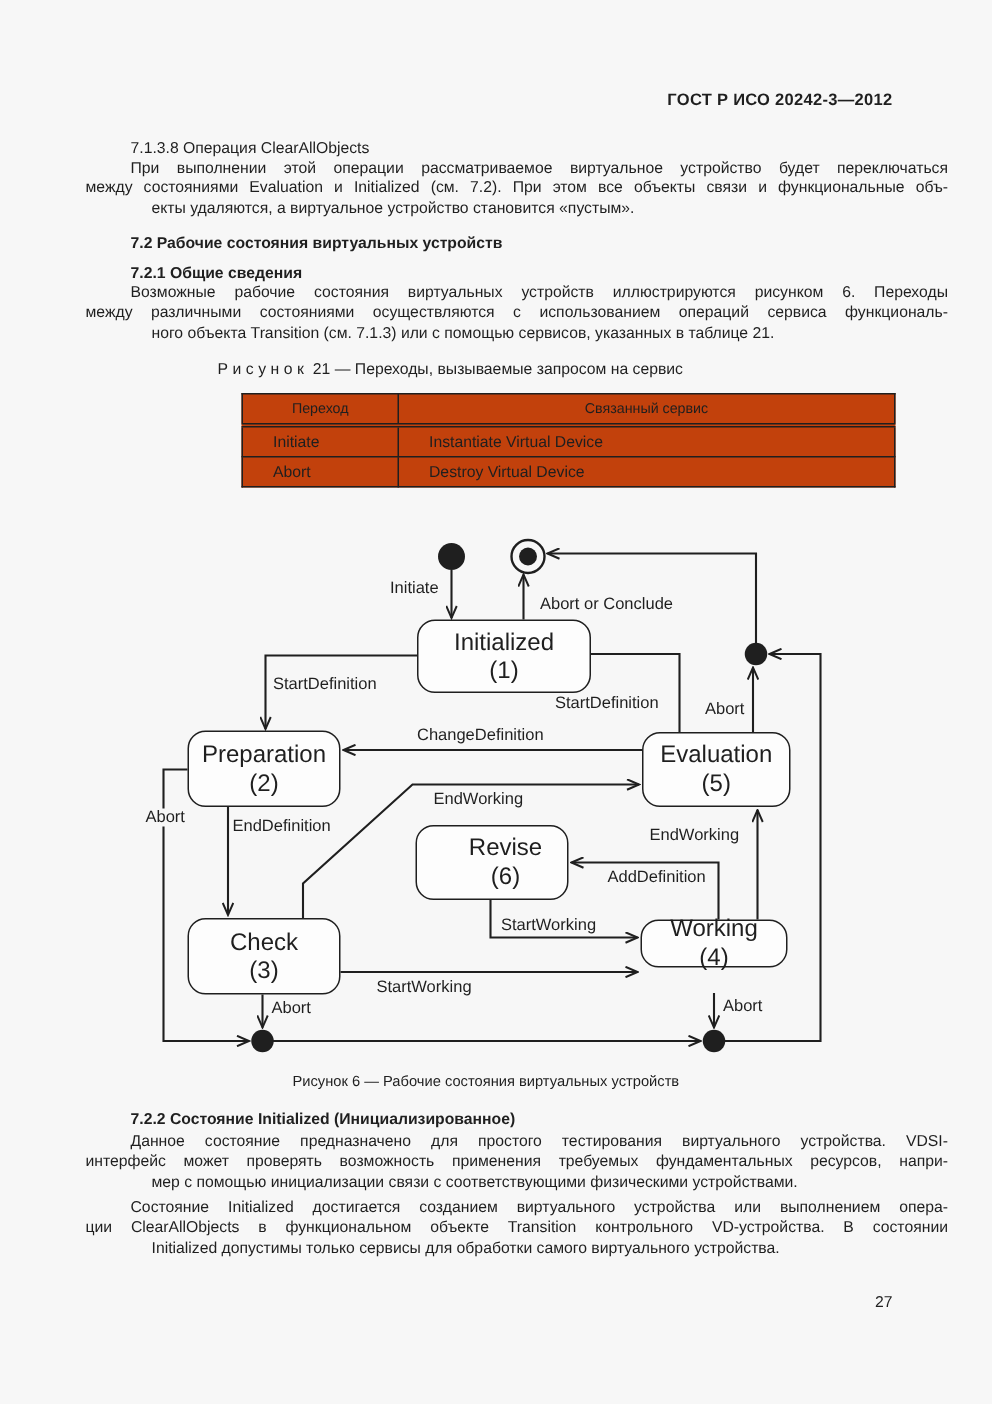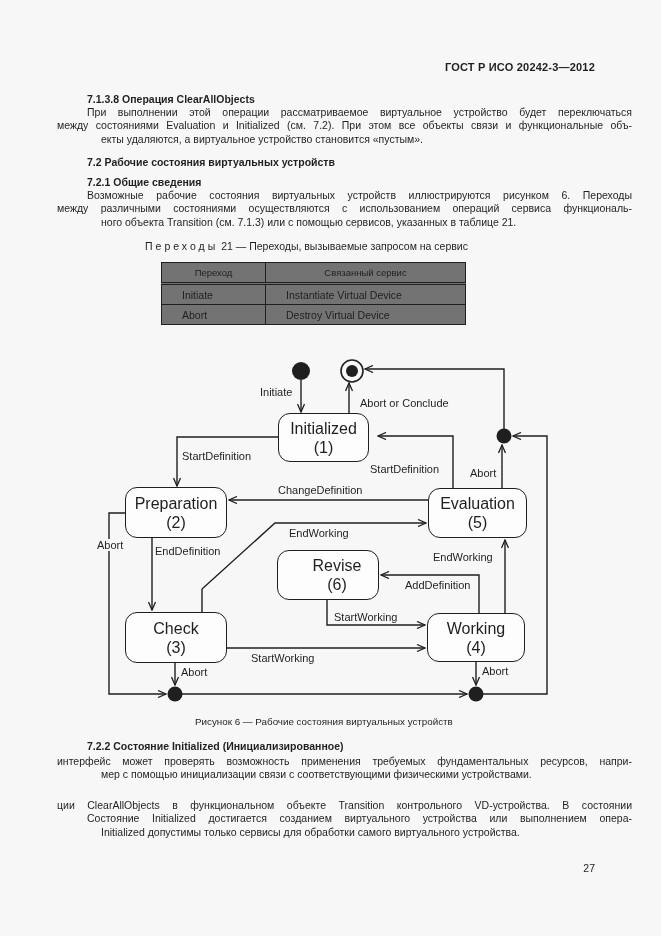--- a/index.html
+++ b/index.html
@@ -12,35 +12,35 @@
     overflow:hidden;
   }
   .page{position:absolute;left:12px;top:0;width:661px;height:936px;border-radius:24px;}
 
   .doc-header{
     position:absolute;top:61px;left:45px;width:538px;
     text-align:right;font-size:11px;font-weight:bold;letter-spacing:.2px;
   }
 
   .heading{position:absolute;left:75px;font-size:10.5px;font-weight:bold;white-space:nowrap;}
-  .heading.regular{font-weight:bold;}
+  .heading.regular{font-weight:normal;}
 
   .para{position:absolute;left:45px;width:575px;font-size:10.5px;line-height:13.4px;}
   .para .line{text-align:justify;text-align-last:justify;white-space:normal;}
   .para .line.first{padding-left:30px;}
   .para .line.last{text-align-last:left;margin-left:44px;}
 
   .tbl-caption{
     position:absolute;left:133px;top:240px;font-size:10.5px;white-space:nowrap;
   }
   .tbl-caption .spaced{letter-spacing:3px;}
 
   table.svc{
-    position:absolute;left:149px;top:262px;width:305px;
-    border-collapse:collapse;background:#737373;
+    position:absolute;left:149px;top:262px;width:436px;
+    border-collapse:collapse;background:#c2410c;
     font-size:10.5px;color:#1f1f1f;
   }
   table.svc th, table.svc td{border:1.4px solid #1f1f1f;}
   table.svc th{
     font-size:9.5px;font-weight:normal;text-align:center;
     padding:4px 2px;border-bottom:3px double #1f1f1f;
   }
   table.svc td{padding:3px 2px 3px 20px;height:13px;}
   table.svc col.c1{width:104px;}
 
@@ -83,21 +83,21 @@
   <div class="heading" style="top:156px;">7.2  Рабочие состояния виртуальных устройств</div>
   <div class="heading" style="top:176px;">7.2.1  Общие сведения</div>
 
   <div class="para" style="top:189px;">
     <div class="line first">Возможные рабочие состояния виртуальных устройств иллюстрируются рисунком 6. Переходы</div>
     <div class="line">между различными состояниями осуществляются с использованием операций сервиса функциональ-</div>
     <div class="line last">ного объекта Transition (см. 7.1.3) или с помощью сервисов, указанных в таблице 21.</div>
   </div>
 
   <div class="tbl-caption">
-    <span class="spaced">Переходы</span>
+    <span class="spaced">Рисунок</span>
     <span>21 — Переходы, вызываемые запросом на сервис</span>
   </div>
 
   <table class="svc">
     <colgroup>
         <col class="c1">
         <col>
       </colgroup>
     <thead>
       <tr>
@@ -146,41 +146,41 @@
     <g fill="#1f1f1f" stroke="none">
       <circle cx="289" cy="371" r="9"></circle>
       <circle cx="340" cy="371" r="6"></circle>
       <circle cx="492" cy="436" r="7.5"></circle>
       <circle cx="163" cy="694" r="7.5"></circle>
       <circle cx="464" cy="694" r="7.5"></circle>
     </g>
     <circle cx="340" cy="371" r="11" fill="none" stroke="#1f1f1f" stroke-width="1.6"></circle>
   </svg>
 
-  <div class="state" style="left:266px;top:413px;width:91px;height:49px;">
+  <div class="state" style="left:266px;top:413px;width:116px;height:49px;">
     <div>Initialized</div>
     <div>(1)</div>
   </div>
   <div class="state" style="left:113px;top:487px;width:102px;height:51px;">
     <div>Preparation</div>
     <div>(2)</div>
   </div>
   <div class="state" style="left:416px;top:488px;width:99px;height:50px;">
     <div>Evaluation</div>
     <div>(5)</div>
   </div>
   <div class="state" style="left:265px;top:550px;width:102px;height:50px;padding-left:18px;">
     <div>Revise</div>
     <div>(6)</div>
   </div>
   <div class="state" style="left:113px;top:612px;width:102px;height:51px;">
     <div>Check</div>
     <div>(3)</div>
   </div>
-  <div class="state" style="left:415px;top:613px;width:98px;height:49px;">
+  <div class="state" style="left:415px;top:613px;width:98px;height:32px;">
     <div>Working</div>
     <div>(4)</div>
   </div>
 
   <div class="edge-label" style="left:247px;top:386px;">Initiate</div>
   <div class="edge-label" style="left:347px;top:397px;">Abort or Conclude</div>
   <div class="edge-label" style="left:169px;top:450px;">StartDefinition</div>
   <div class="edge-label" style="left:357px;top:463px;">StartDefinition</div>
   <div class="edge-label" style="left:457px;top:467px;">Abort</div>
   <div class="edge-label" style="left:265px;top:484px;">ChangeDefinition</div>
@@ -192,25 +192,26 @@
   <div class="edge-label" style="left:321px;top:611px;">StartWorking</div>
   <div class="edge-label" style="left:238px;top:652px;">StartWorking</div>
   <div class="edge-label" style="left:168px;top:666px;">Abort</div>
   <div class="edge-label" style="left:469px;top:665px;">Abort</div>
 
   <div class="fig-caption">Рисунок 6 — Рабочие состояния виртуальных устройств</div>
 
   <div class="heading" style="top:740px;">7.2.2  Состояние Initialized (Инициализированное)</div>
 
   <div class="para" style="top:755px;">
+    <div class="line first">Данное состояние предназначено для простого тестирования виртуального устройства. VDSI-</div>
     <div class="line">интерфейс может проверять возможность применения требуемых фундаментальных ресурсов, напри-</div>
     <div class="line last">мер с помощью инициализации связи с соответствующими физическими устройствами.</div>
   </div>
 
   <div class="para" style="top:799px;">
+    <div class="line first">Состояние Initialized достигается созданием виртуального устройства или выполнением опера-</div>
     <div class="line">ции ClearAllObjects в функциональном объекте Transition контрольного VD-устройства. В состоянии</div>
-    <div class="line first">Состояние Initialized достигается созданием виртуального устройства или выполнением опера-</div>
     <div class="line last">Initialized допустимы только сервисы для обработки самого виртуального устройства.</div>
   </div>
 
   <div class="page-number">27</div>
 
 </div>
 
 </body></html>

